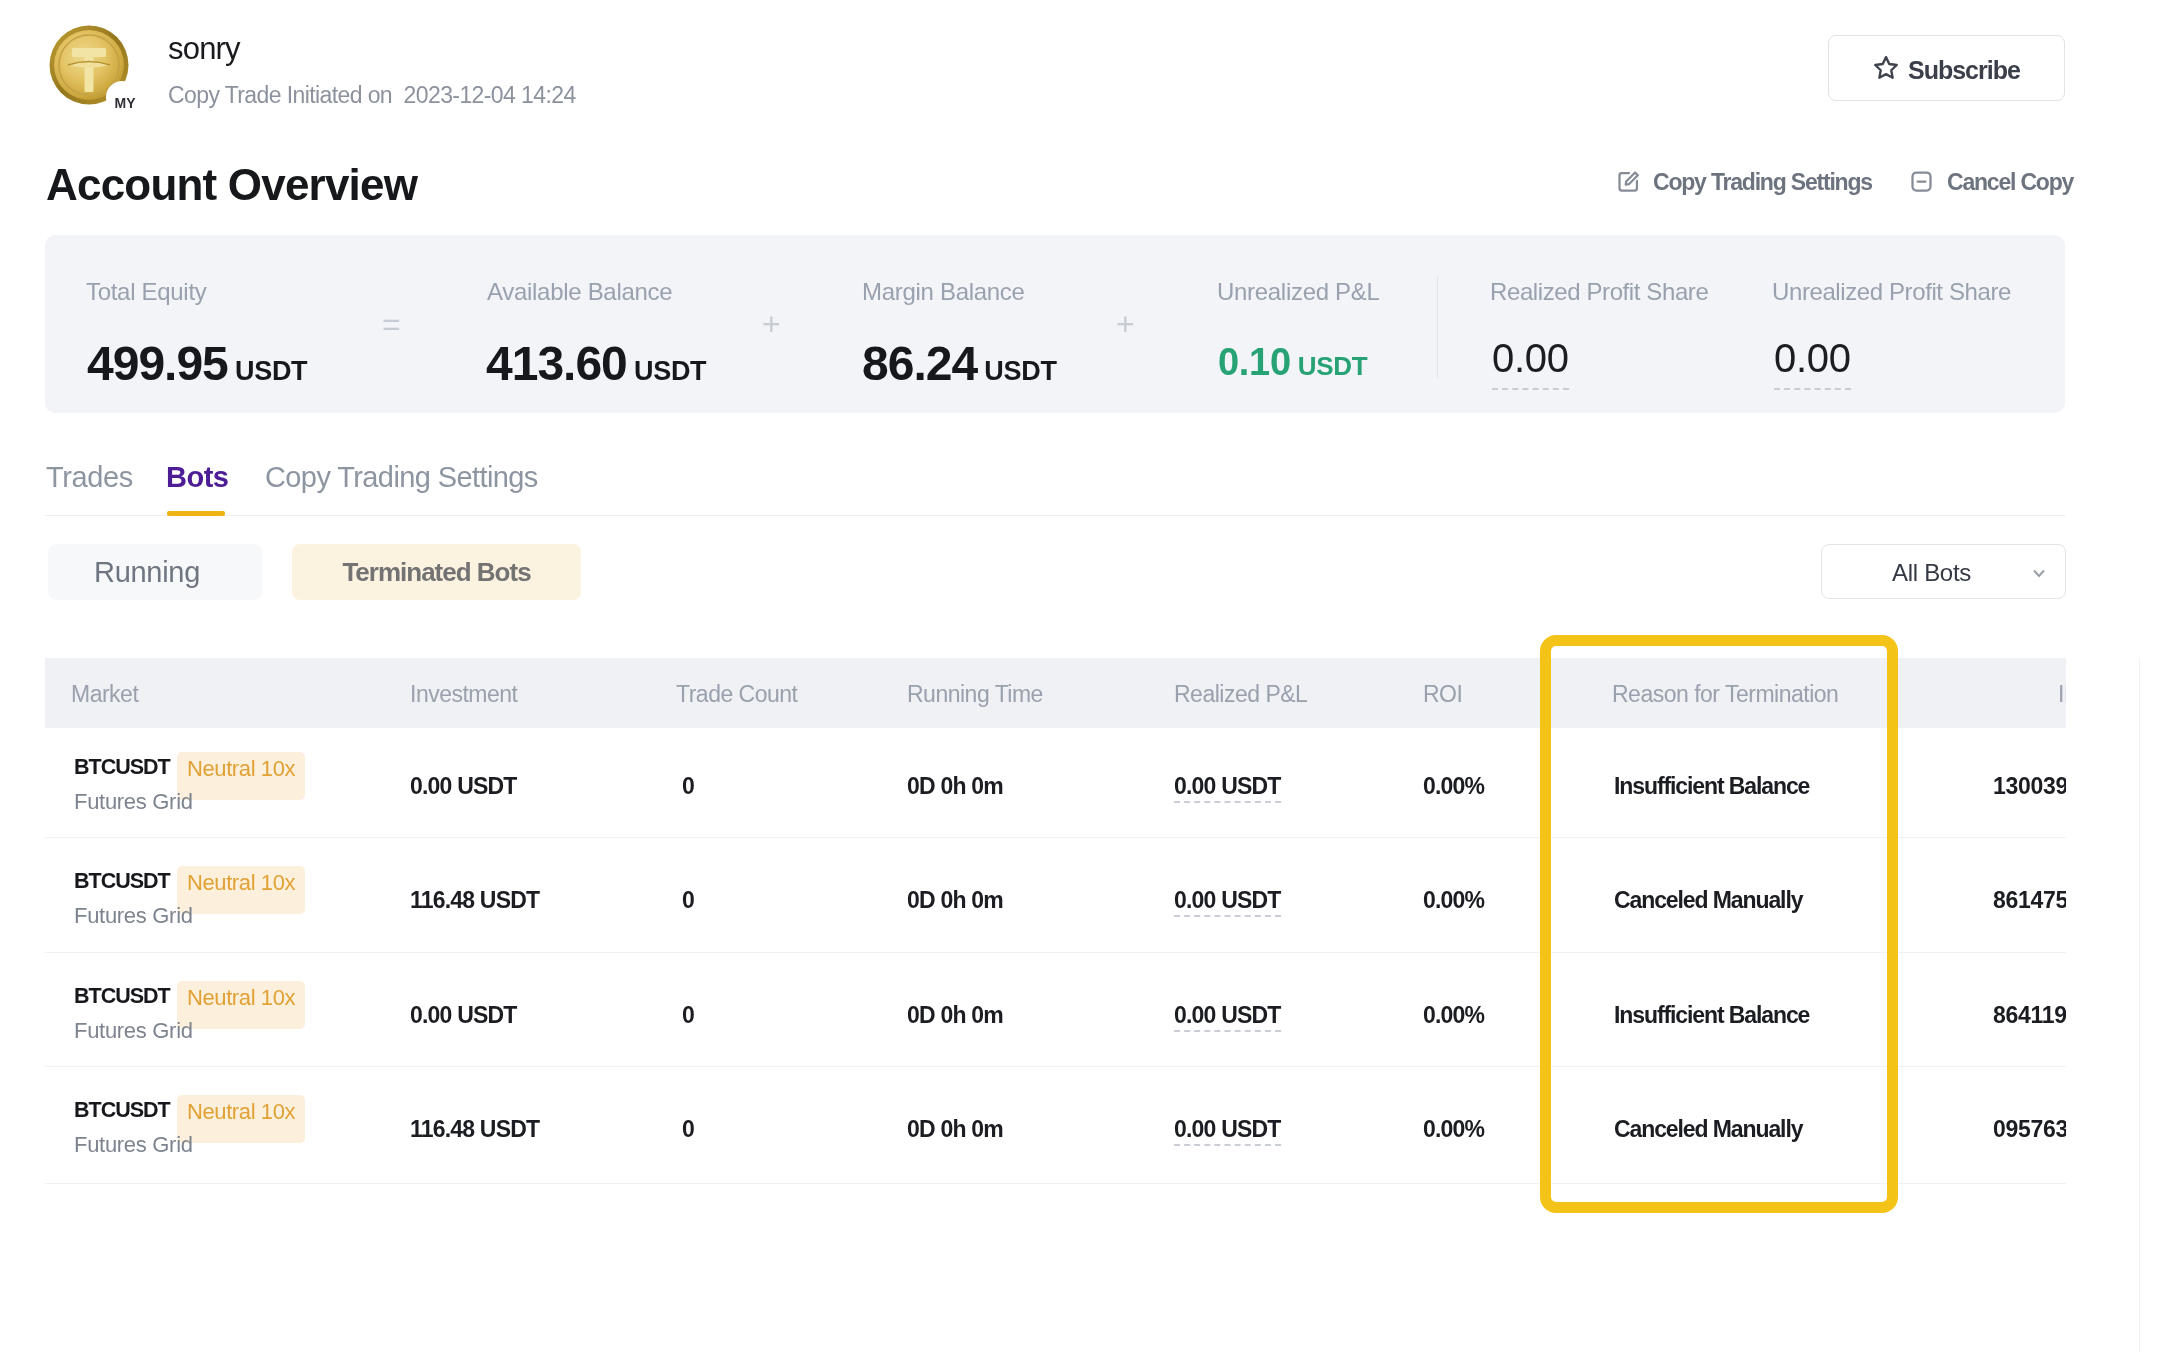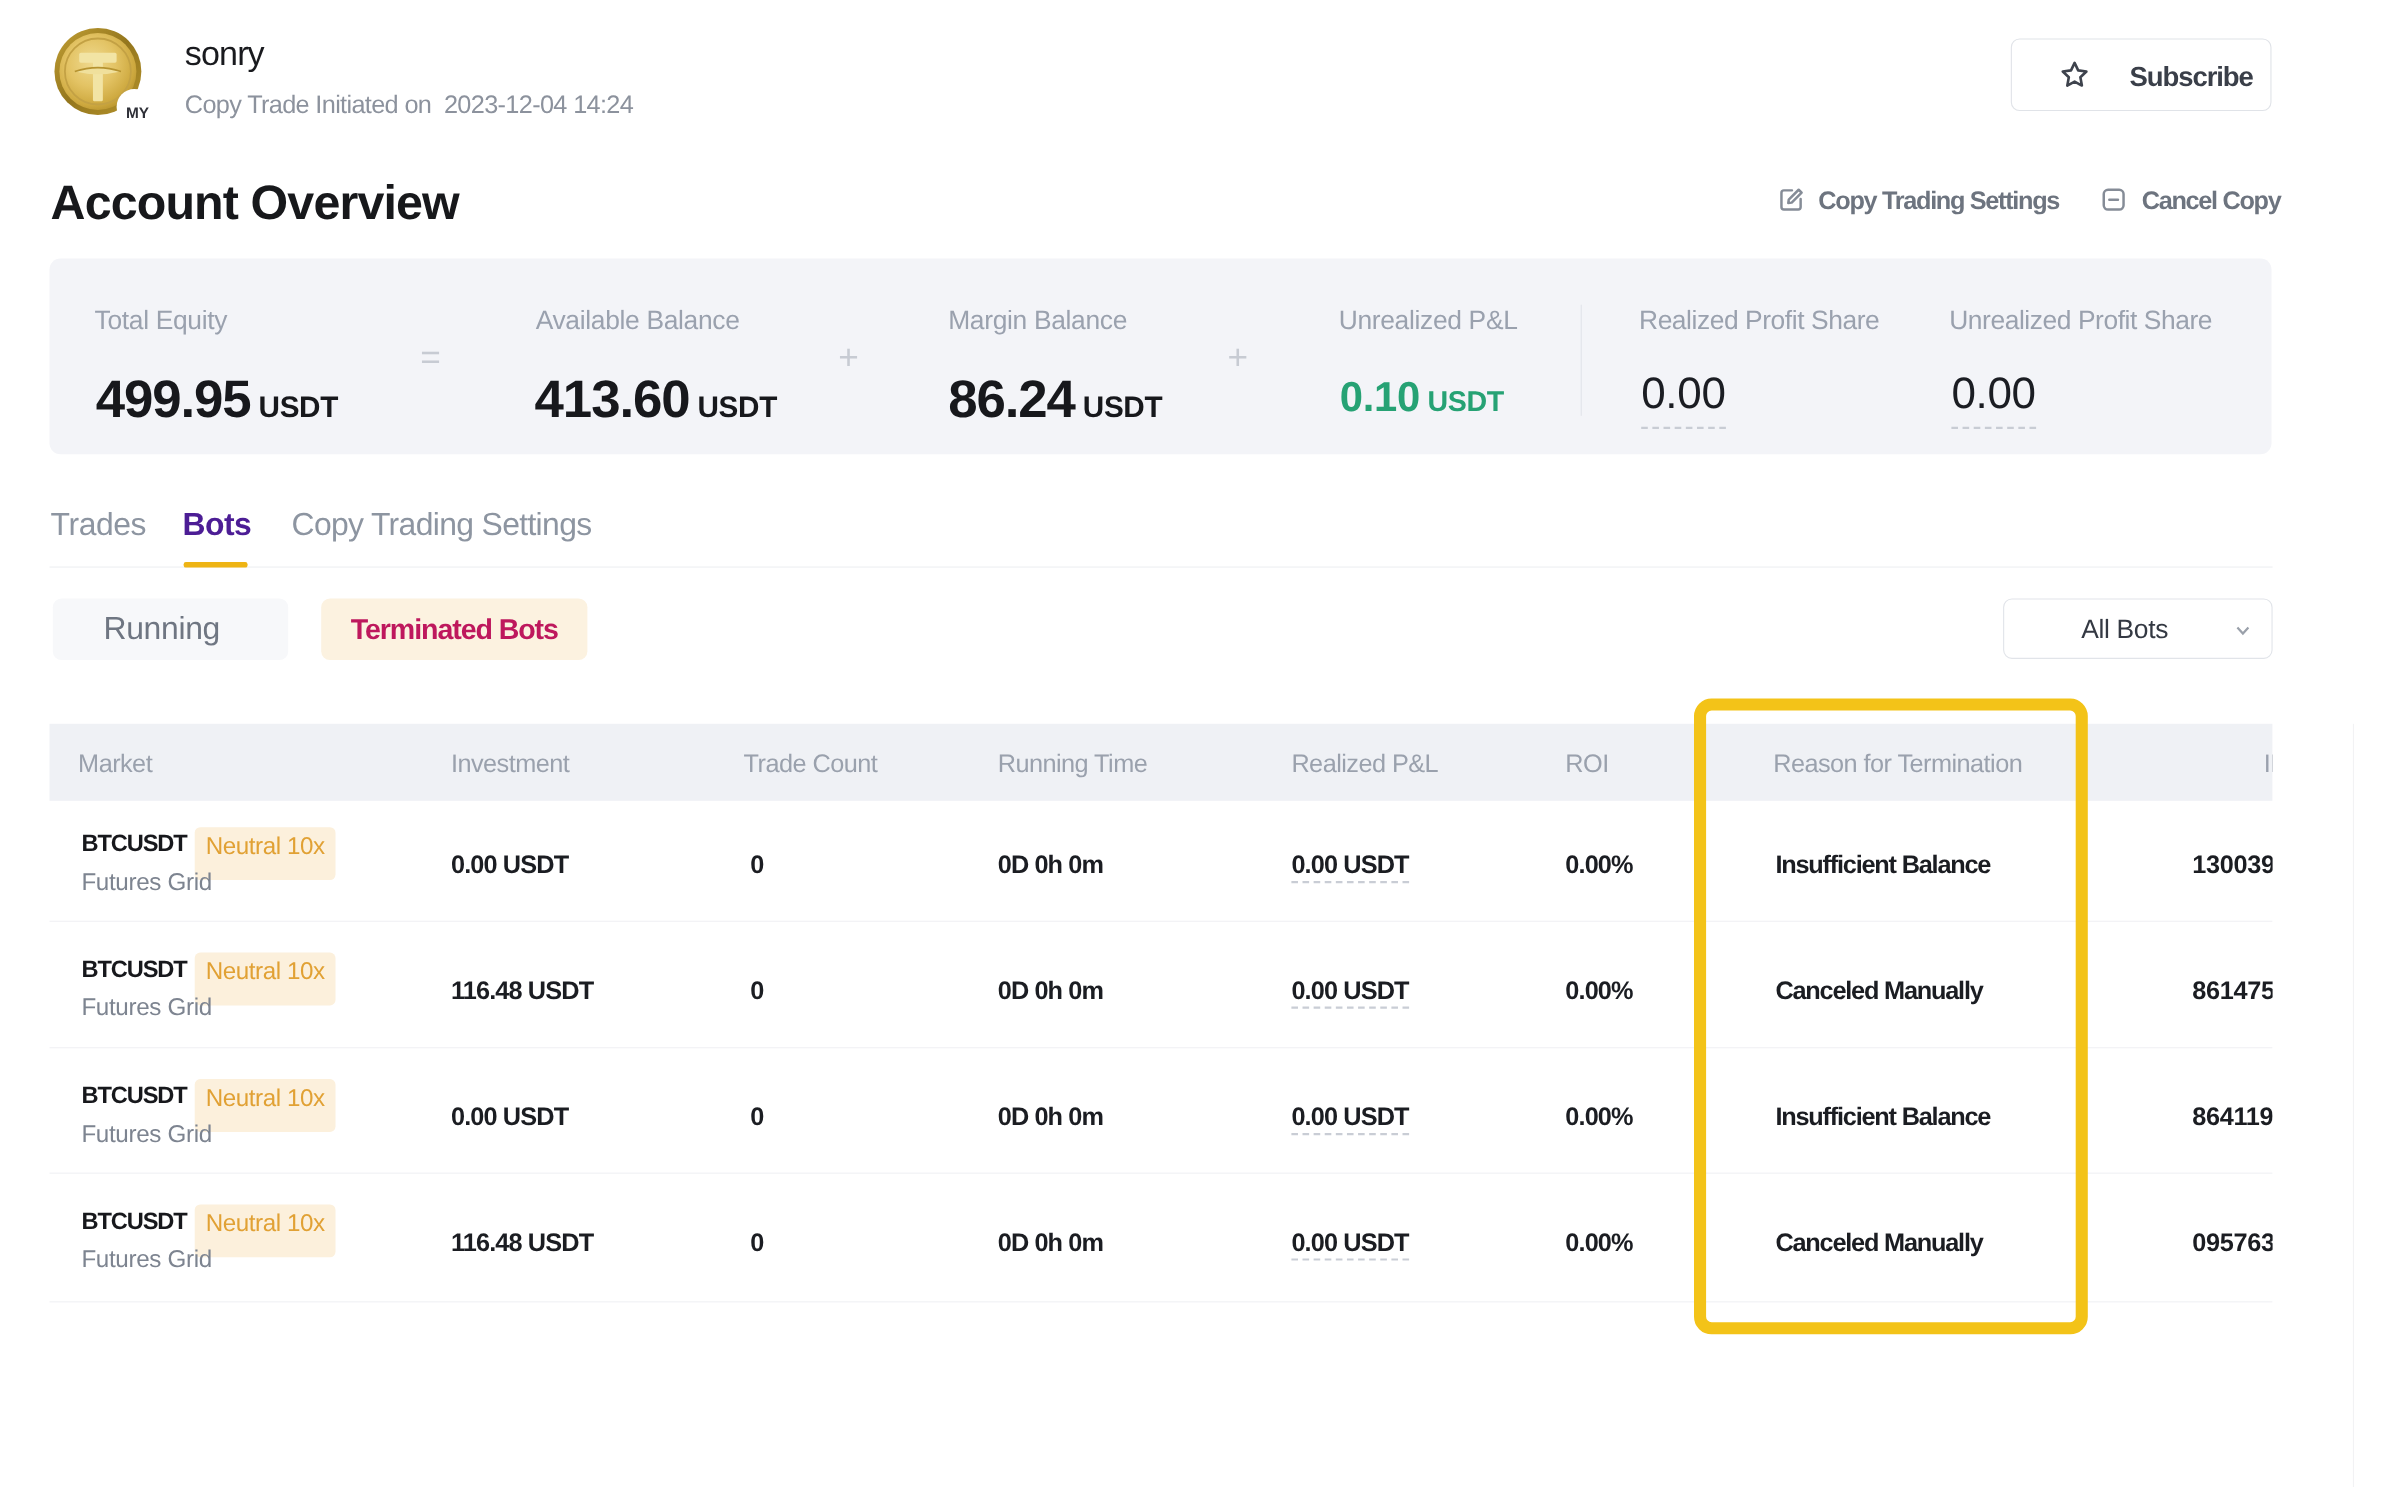--- a/index.html
+++ b/index.html
@@ -48,21 +48,21 @@
   <text x="66.5" y="83.5" font-size="14" font-weight="bold" fill="#2f3038" font-family="Liberation Sans, sans-serif">MY</text>
 </svg>
 
 <div class="abs" style="left:168px; top:31px; font-size:31px; font-weight:normal; color:#191a1e; letter-spacing:-0.8px;">sonry</div>
 <div class="abs" style="left:168px; top:82px; font-size:23px; color:#8c929d; letter-spacing:-0.6px;">Copy Trade Initiated on&nbsp; 2023-12-04 14:24</div>
 
 <div class="abs" style="left:1828px; top:35px; width:237px; height:66px; border:1px solid #e0e3e8; border-radius:8px; background:#fff;"></div>
 <svg class="abs" style="left:1871px; top:53px;" width="30" height="30" viewBox="0 0 24 24" fill="none" stroke="#3e434d" stroke-width="1.9" stroke-linejoin="round">
   <path d="M12 3.3 L14.6 8.8 L20.6 9.6 L16.2 13.8 L17.3 19.8 L12 16.9 L6.7 19.8 L7.8 13.8 L3.4 9.6 L9.4 8.8 Z"></path>
 </svg>
-<div class="abs" style="left:1908px; top:56px; font-size:25px; font-weight:600; color:#3a3f49; letter-spacing:-1px;margin-left:28px;">Subscribe</div>
+<div class="abs" style="left:1908px; top:56px; font-size:25px; font-weight:600; color:#3a3f49; letter-spacing:-1px;">Subscribe</div>
 
 <div class="abs" style="left:46px; top:160px; font-size:44px; font-weight:bold; color:#17181b; letter-spacing:-0.8px;">Account Overview</div>
 
 <svg class="abs" style="left:1615px; top:168px;" width="27" height="27" viewBox="0 0 24 24" fill="none" stroke="#858c97" stroke-width="2" stroke-linecap="round" stroke-linejoin="round">
   <path d="M12.5 4.5 H6 Q4 4.5 4 6.5 V18 Q4 20 6 20 H17.5 Q19.5 20 19.5 18 V11.5"></path>
   <path d="M9.5 14.8 L9.9 12 L17.9 4 L20.3 6.4 L12.3 14.4 L9.5 14.8 Z"></path>
 </svg>
 <div class="abs" style="left:1653px; top:169px; font-size:23px; font-weight:600; color:#6d747f; letter-spacing:-1.2px;">Copy Trading Settings</div>
 
 <svg class="abs" style="left:1908px; top:168px;" width="27" height="27" viewBox="0 0 24 24" fill="none" stroke="#858c97" stroke-width="2" stroke-linecap="round">
@@ -94,21 +94,21 @@
 <div class="abs" style="left:1492px; top:338px; font-size:40px; color:#1b1d23; letter-spacing:-0.3px; line-height:1; border-bottom:2px dashed #c8ccd4; padding-bottom:10px;">0.00</div>
 <div class="abs" style="left:1774px; top:338px; font-size:40px; color:#1b1d23; letter-spacing:-0.3px; line-height:1; border-bottom:2px dashed #c8ccd4; padding-bottom:10px;">0.00</div>
 
 <div class="abs" style="left:46px;  top:461px; font-size:29px; font-weight:500; color:#8d95a1; letter-spacing:-0.4px;">Trades</div>
 <div class="abs" style="left:166px; top:461px; font-size:29px; font-weight:bold; color:#4c1d95; letter-spacing:-0.5px;text-align:right;">Bots</div>
 <div class="abs" style="left:265px; top:461px; font-size:29px; font-weight:500; color:#8d95a1; letter-spacing:-0.6px;">Copy Trading Settings</div>
 <div class="abs" style="left:45px; top:515px; width:2021px; height:1px; background:#edeff2;"></div>
 <div class="abs" style="left:167px; top:511px; width:58px; height:5px; background:#eeb414; border-radius:2px;"></div>
 
 <div class="abs" style="left:48px; top:544px; width:214px; height:56px; background:#f7f8fa; border-radius:8px; text-align:center; line-height:56px; font-size:29px; font-weight:500; color:#6f7682; letter-spacing:-0.3px; text-indent:-16px;">Running</div>
-<div class="abs" style="left:292px; top:544px; width:242px; height:56px; background:#fcf2e0; border-radius:8px; text-align:center; line-height:56px; font-size:26px; font-weight:600; color:#be185d; letter-spacing:-1px;">Terminated Bots</div>
+<div class="abs" style="left:292px; top:544px; width:289px; height:56px; background:#fcf2e0; border-radius:8px; text-align:center; line-height:56px; font-size:26px; font-weight:600; color:#737373; letter-spacing:-1px;">Terminated Bots</div>
 
 <div class="abs" style="left:1821px; top:544px; width:245px; height:55px; background:#fff; border:1px solid #e1e4e9; border-radius:8px;"></div>
 <div class="abs" style="left:1892px; top:559px; font-size:24px; color:#343943; letter-spacing:-0.3px;">All Bots</div>
 <svg class="abs" style="left:2030px; top:564px;" width="18" height="18" viewBox="0 0 18 18">
   <path d="M4 6.5 L9 12 L14 6.5" fill="none" stroke="#9aa0aa" stroke-width="2"></path>
 </svg>
 
 <div class="abs" style="left:45px; top:658px; width:2021px; height:70px; background:#eff1f5;"></div>
 <div class="abs th" style="left:71px;   top:681px;">Market</div>
 <div class="abs th" style="left:410px;  top:681px;">Investment</div>

